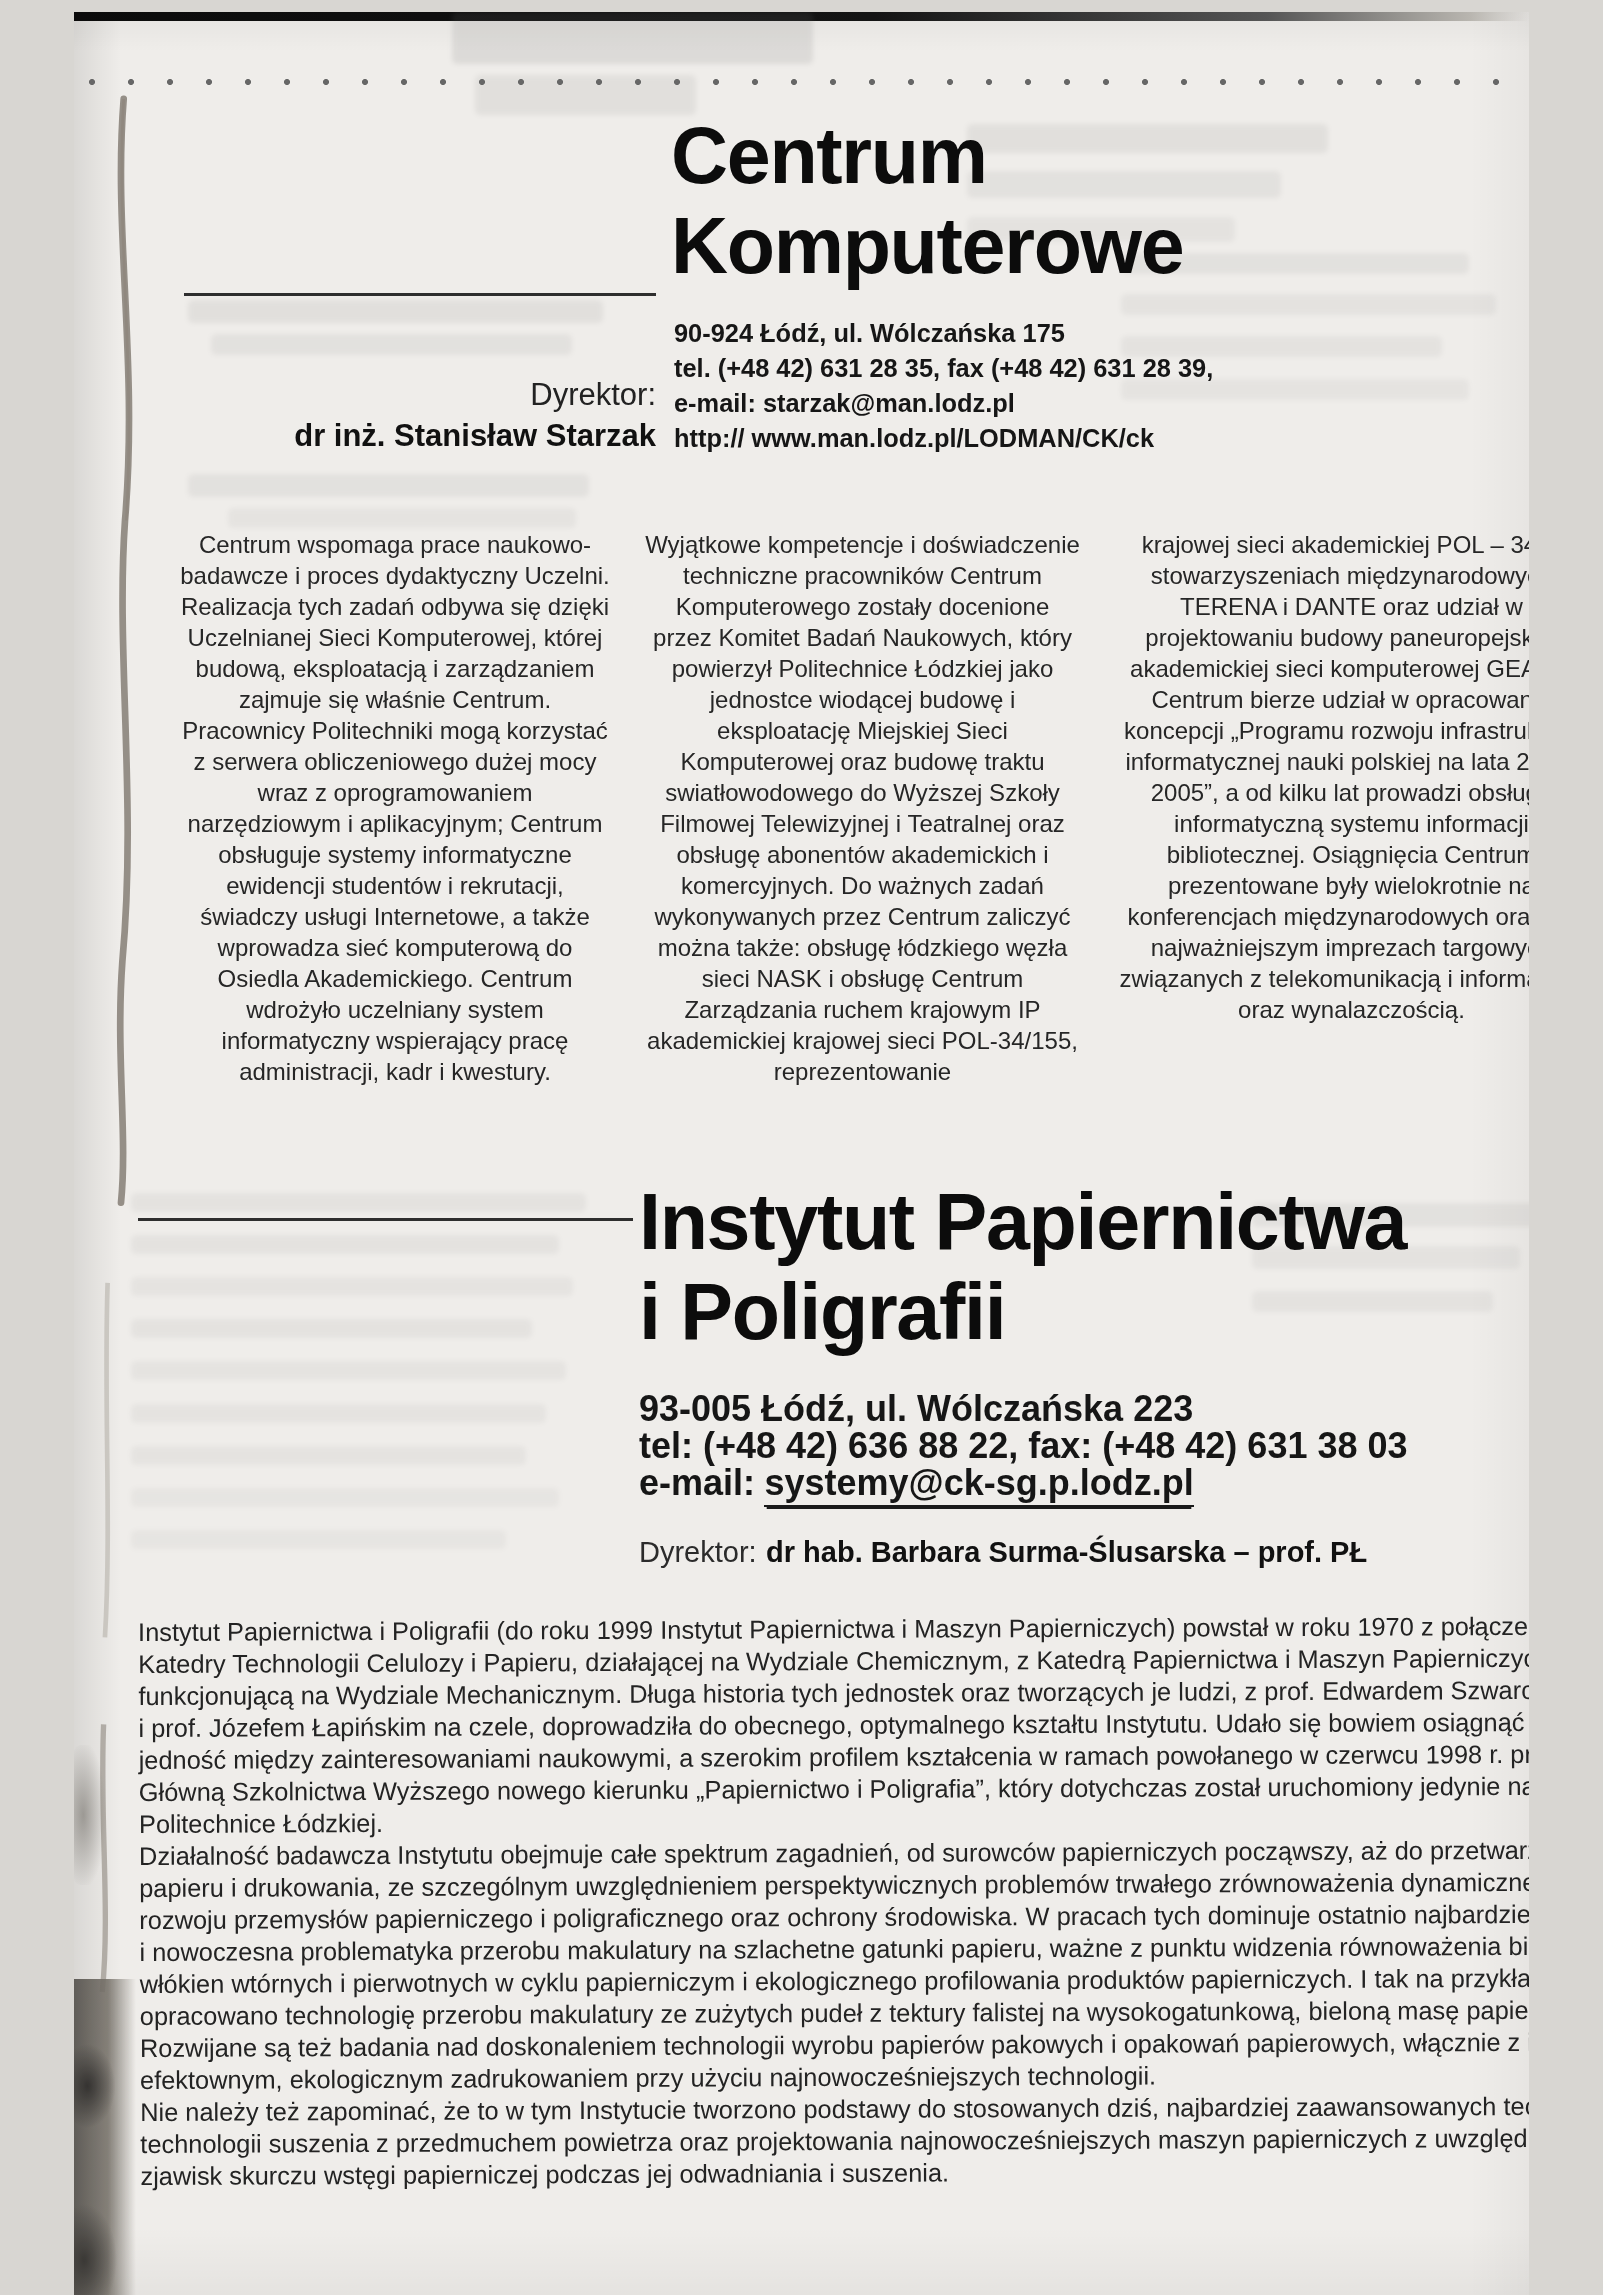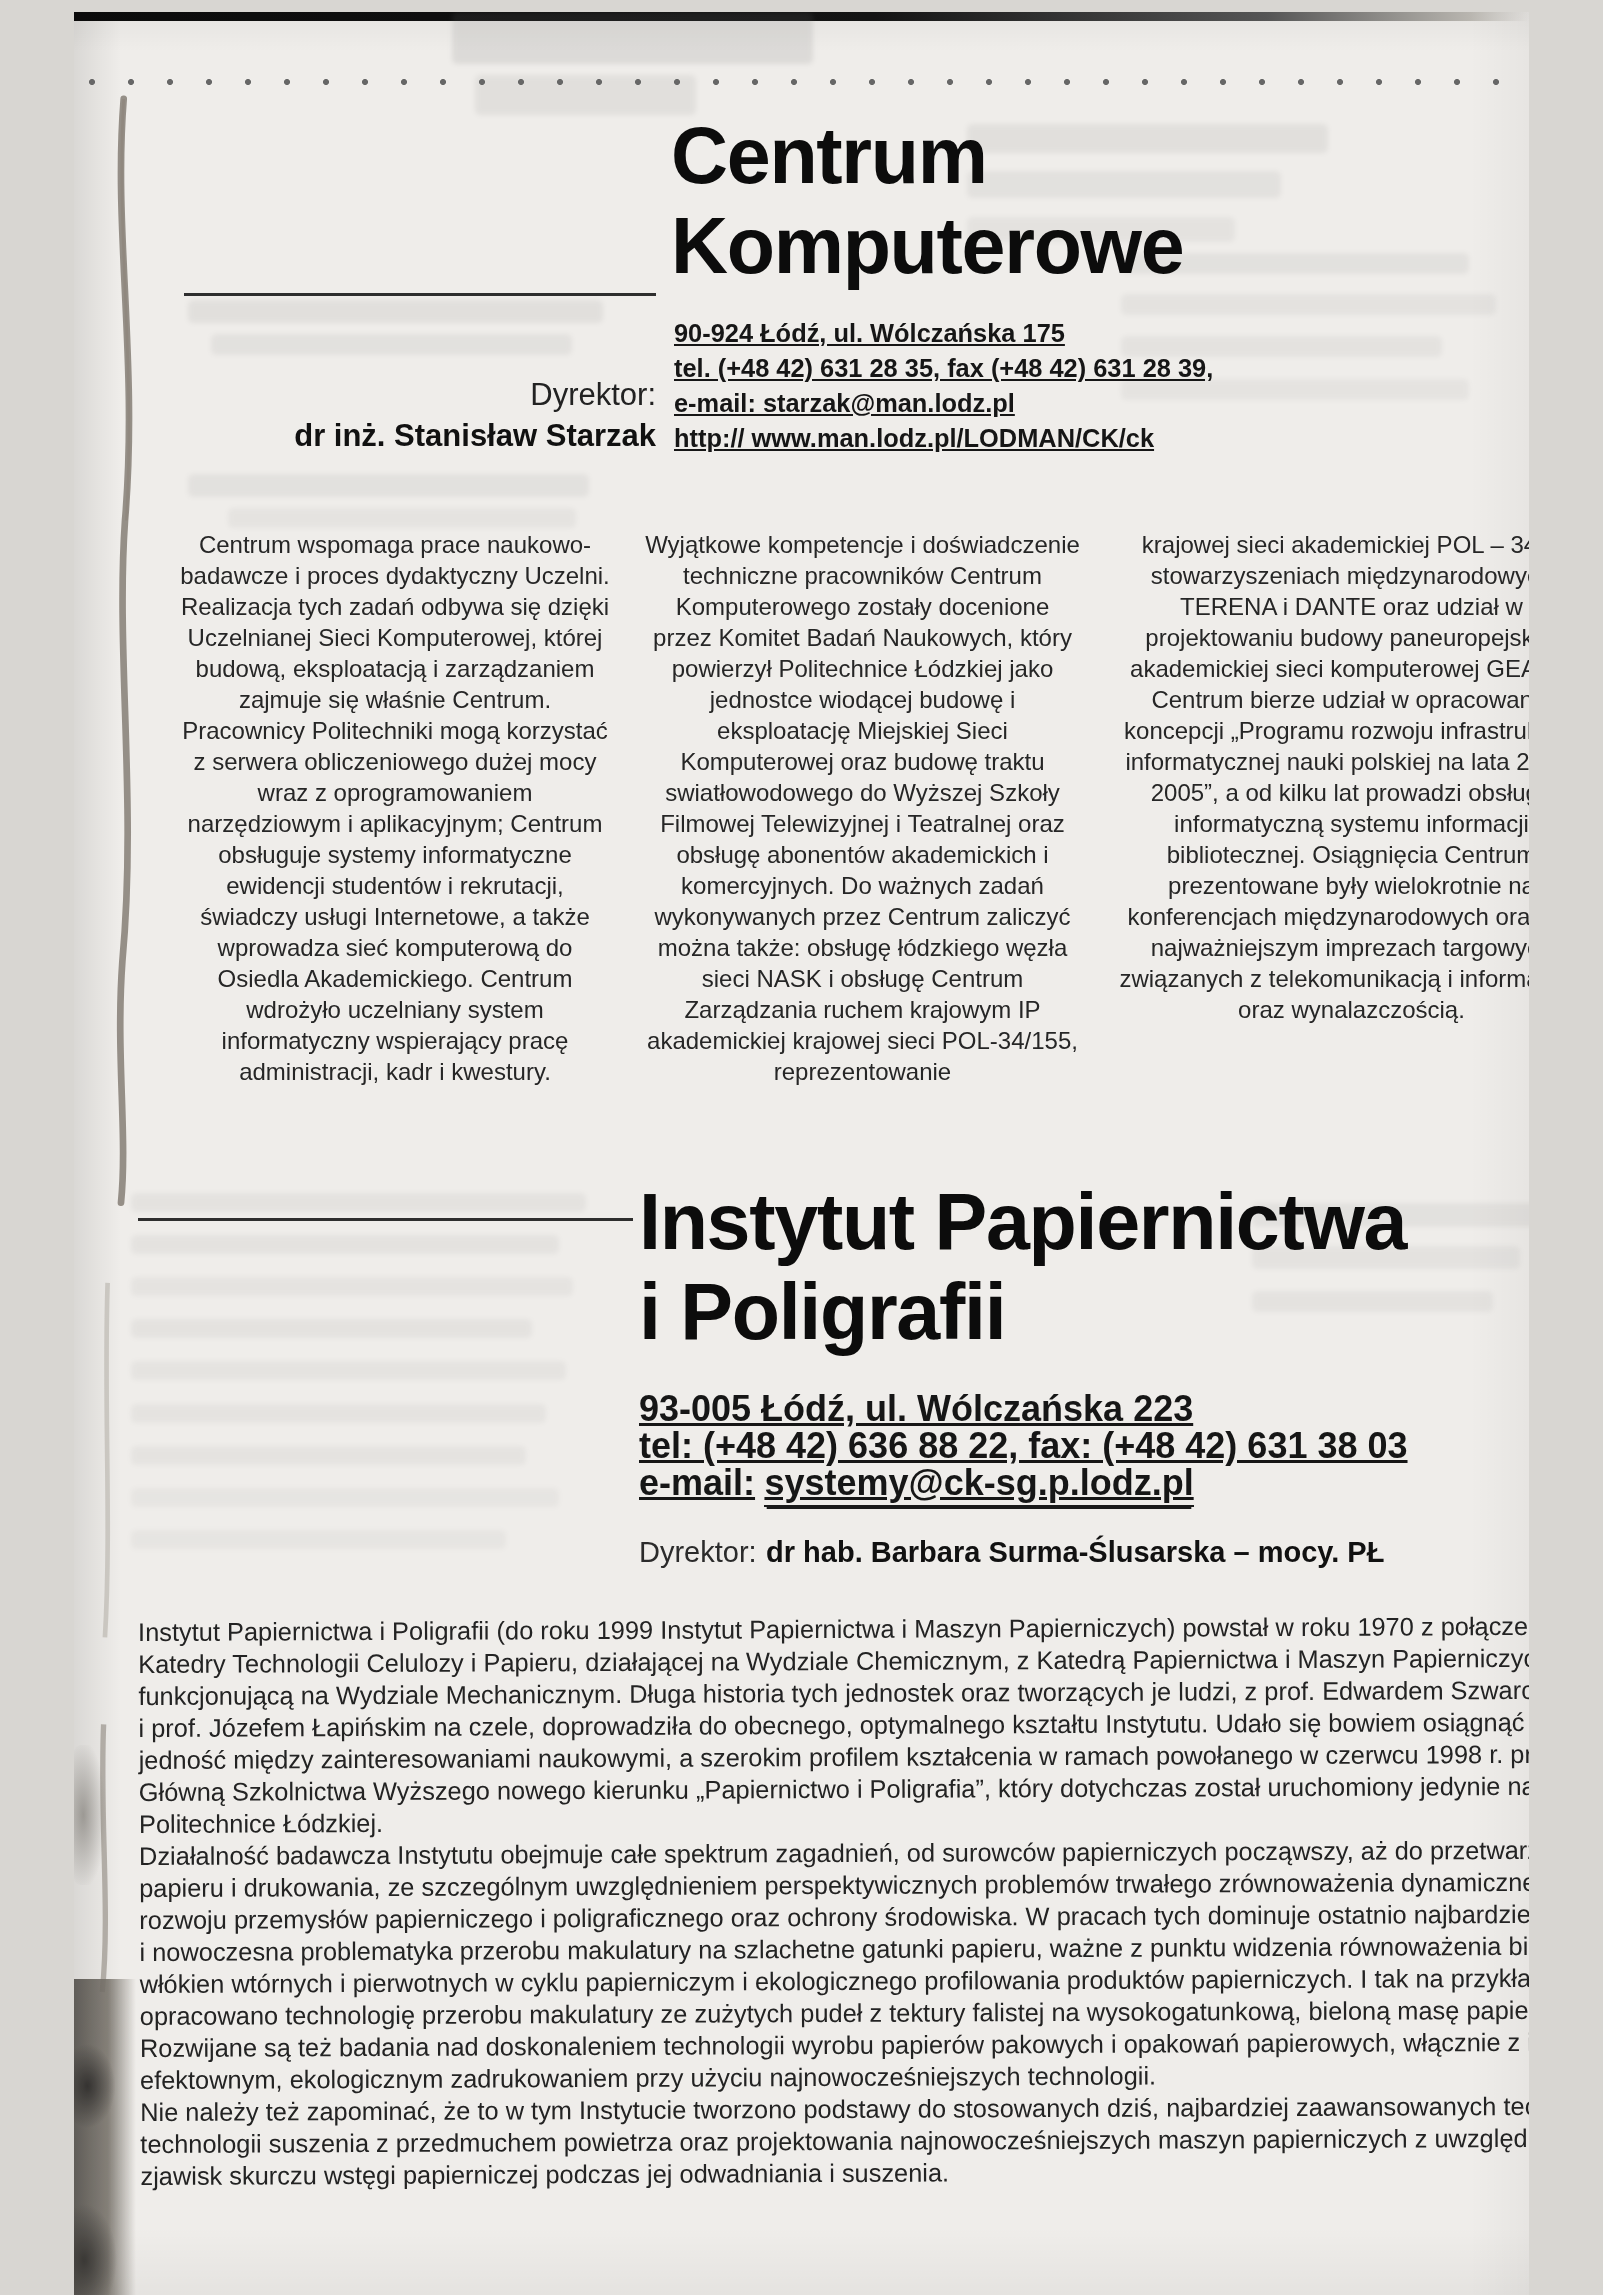--- a/index.html
+++ b/index.html
@@ -25,21 +25,21 @@
   .dots-h{left:12px;top:64px;width:1591px;height:12px;
     background-image:radial-gradient(circle 3px at 6px 6px,#676767 2.7px,rgba(0,0,0,0) 3.3px);
     background-size:39px 12px;background-repeat:repeat-x;}
   .dots-v{left:1566px;top:75px;width:12px;height:2141px;
     background-image:radial-gradient(circle 3px at 6px 6px,#676767 2.7px,rgba(0,0,0,0) 3.3px);
     background-size:12px 50px;background-repeat:repeat-y;}
   
   .big-title{font-weight:bold;font-size:79px;line-height:90px;letter-spacing:-1.3px;color:#0c0c0c;}
   .rule{height:3.3px;background:#2e2e2e;}
   
-  .contact{font-weight:bold;color:#161616;text-decoration:underline;}
+  .contact{font-weight:bold;color:#161616;}
   .ck-contact{font-size:25.4px;line-height:35px;}
   .inst-contact{font-size:36px;line-height:37px;}
   .email-underline{border-bottom:2px solid #1a1a1a;box-shadow:0 4.7px 0 -2.7px #1a1a1a;padding-bottom:2px;}
   
   .director-label{font-size:31px;color:#222;}
   .director-name{font-size:31px;font-weight:bold;color:#111;}
   
   .cols{left:104px;top:517px;width:1432px;display:flex;font-size:24px;line-height:31px;color:#262626;}
   .col{width:434px;margin-right:33px;text-align:center;}
   .col:nth-child(2){width:435px;margin-right:39px;}
@@ -142,21 +142,21 @@
 
   <div class="abs contact inst-contact" style="left:565px;top:1378px;width:836px;">
     <div>93-005 Łódź, ul. Wólczańska 223</div>
     <div>tel: (+48 42) 636 88 22, fax: (+48 42) 631 38 03</div>
     <div>
       <span style="margin-right:9.4px;">e-mail:</span><span class="email-underline">systemy@ck-sg.p.lodz.pl</span>
     </div>
   </div>
 
   <div class="abs" style="left:565px;top:1524px;width:937px;font-size:29px;">
-    <span style="color:#2b2b2b;margin-right:9.4px;">Dyrektor:</span><span style="font-weight:bold;color:#111;">dr hab. Barbara Surma-Ślusarska – mocy. PŁ</span>
+    <span style="color:#2b2b2b;margin-right:9.4px;">Dyrektor:</span><span style="font-weight:bold;color:#111;">dr hab. Barbara Surma-Ślusarska – prof. PŁ</span>
   </div>
 
   <div class="abs bottom-text">
     <p>Instytut Papiernictwa i Poligrafii (do roku 1999 Instytut Papiernictwa i Maszyn Papierniczych) powstał w roku 1970 z połączenia Katedry Technologii Celulozy i Papieru, działającej na Wydziale Chemicznym, z Katedrą Papiernictwa i Maszyn Papierniczych, funkcjonującą na Wydziale Mechanicznym. Długa historia tych jednostek oraz tworzących je ludzi, z prof. Edwardem Szwarcsztajnem i prof. Józefem Łapińskim na czele, doprowadziła do obecnego, optymalnego kształtu Instytutu. Udało się bowiem osiągnąć pełną jedność między zainteresowaniami naukowymi, a szerokim profilem kształcenia w ramach powołanego w czerwcu 1998 r. przez Radę Główną Szkolnictwa Wyższego nowego kierunku „Papiernictwo i Poligrafia”, który dotychczas został uruchomiony jedynie na Politechnice Łódzkiej.</p>
     <p>Działalność badawcza Instytutu obejmuje całe spektrum zagadnień, od surowców papierniczych począwszy, aż do przetwarzania papieru i drukowania, ze szczególnym uwzględnieniem perspektywicznych problemów trwałego zrównoważenia dynamicznego rozwoju przemysłów papierniczego i poligraficznego oraz ochrony środowiska. W pracach tych dominuje ostatnio najbardziej aktualna i nowoczesna problematyka przerobu makulatury na szlachetne gatunki papieru, ważne z punktu widzenia równoważenia bilansu włókien wtórnych i pierwotnych w cyklu papierniczym i ekologicznego profilowania produktów papierniczych. I tak na przykład, opracowano technologię przerobu makulatury ze zużytych pudeł z tektury falistej na wysokogatunkową, bieloną masę papierniczą. Rozwijane są też badania nad doskonaleniem technologii wyrobu papierów pakowych i opakowań papierowych, włącznie z ich efektownym, ekologicznym zadrukowaniem przy użyciu najnowocześniejszych technologii.</p>
     <p>Nie należy też zapominać, że to w tym Instytucie tworzono podstawy do stosowanych dziś, najbardziej zaawansowanych technicznie technologii suszenia z przedmuchem powietrza oraz projektowania najnowocześniejszych maszyn papierniczych z uwzględnieniem zjawisk skurczu wstęgi papierniczej podczas jej odwadniania i suszenia.</p>
   </div>
 
   <div class="abs pageno">
     <div class="pageno-bar"></div>

